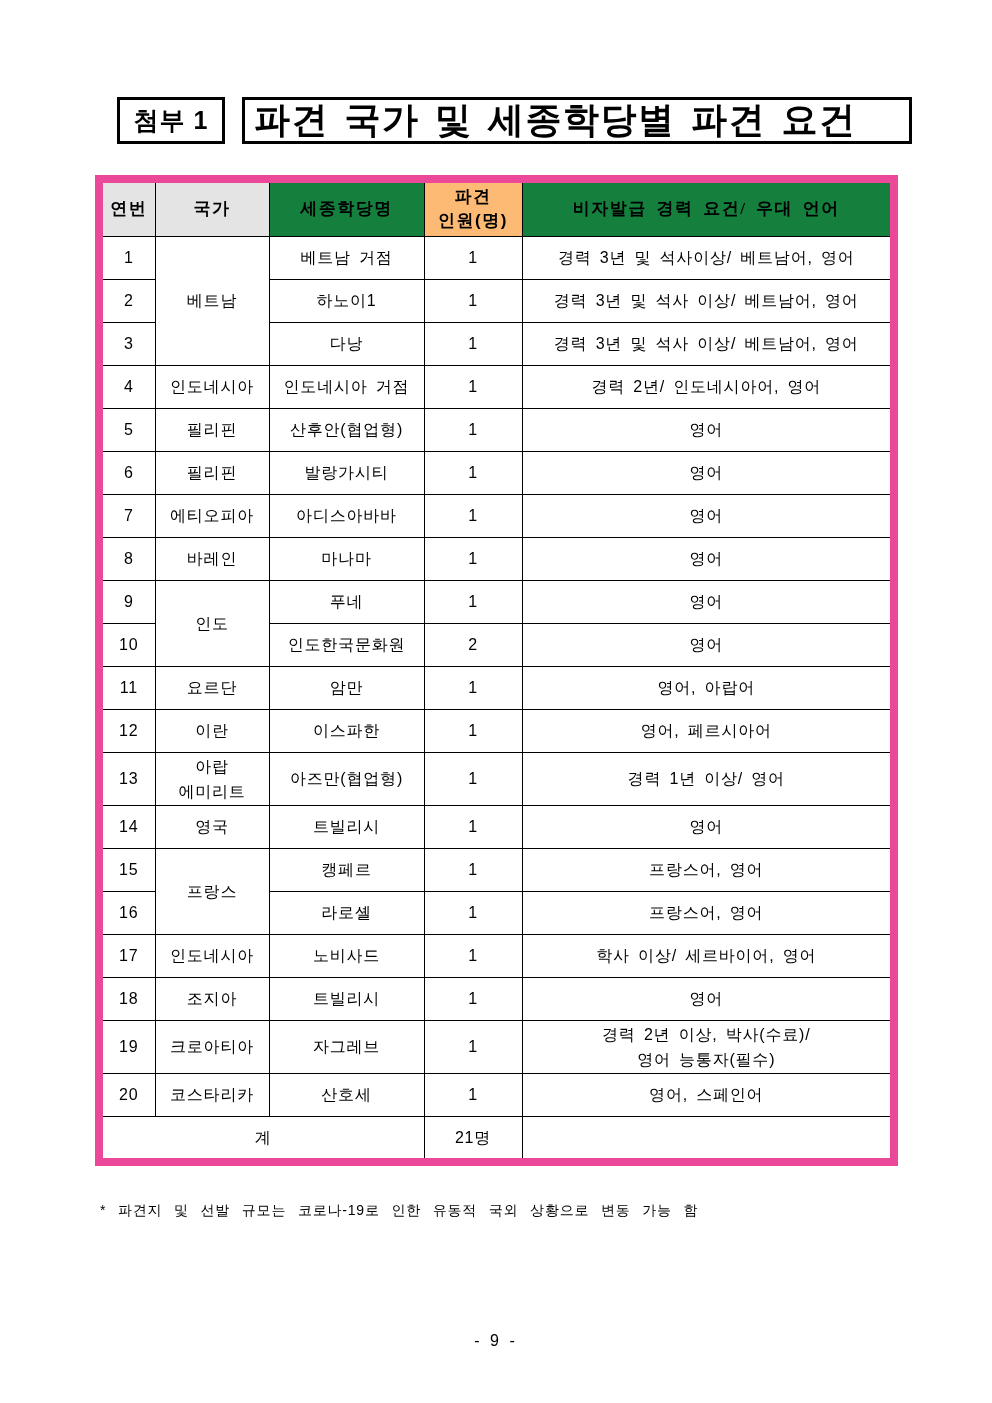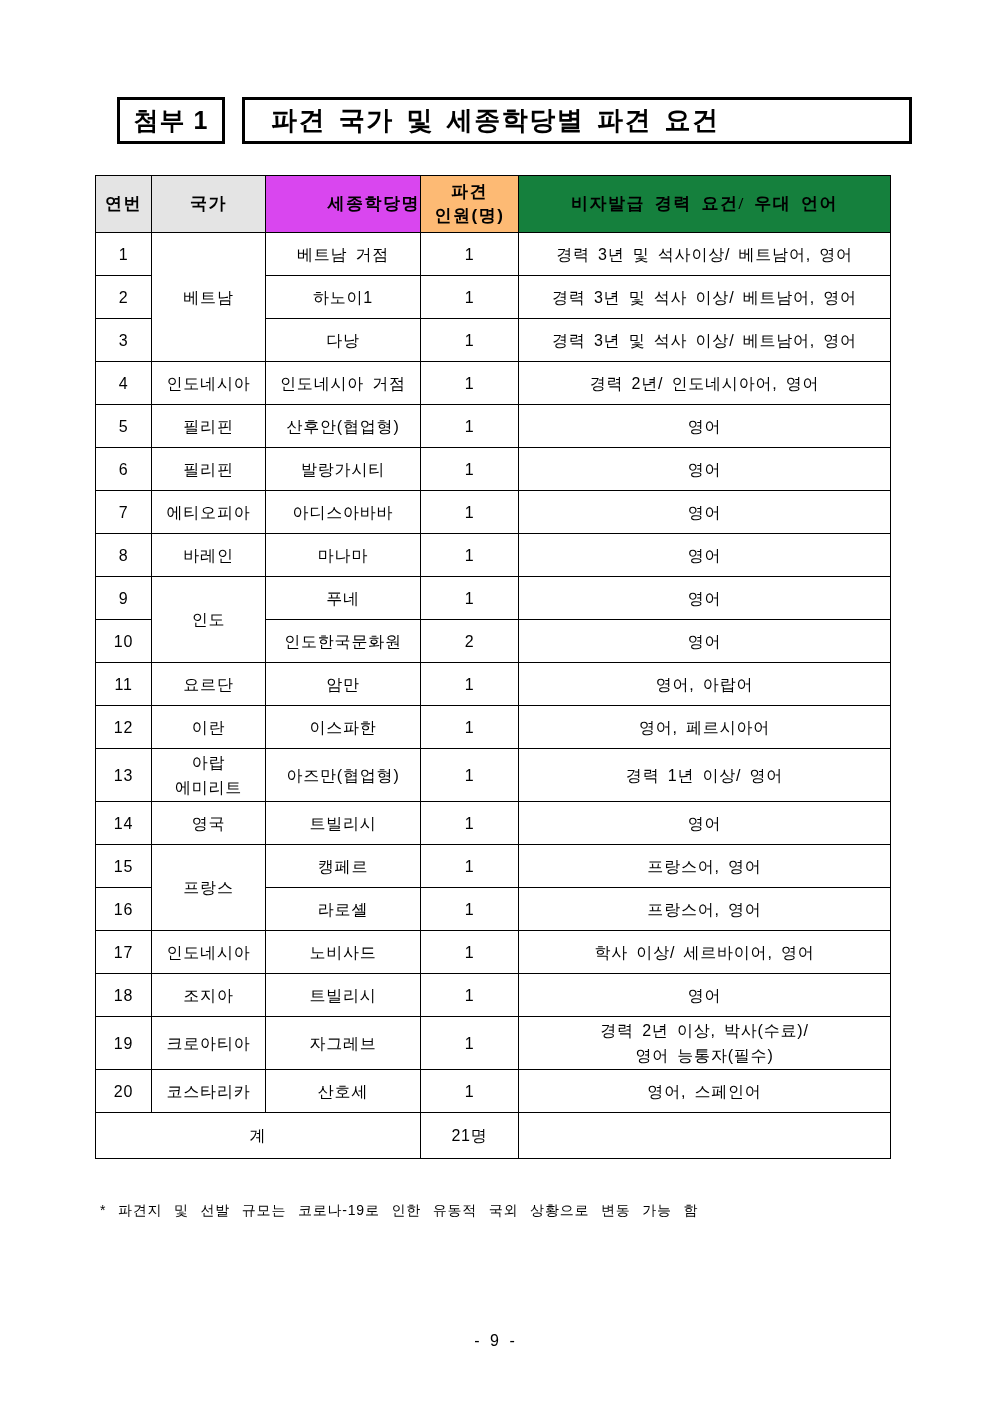--- a/index.html
+++ b/index.html
@@ -32,34 +32,34 @@
     justify-content: center;
     font-weight: bold;
     font-size: 25px;
     letter-spacing: 1px;
   }
   .title-box {
     border: 3px solid #000;
     flex: 1;
     display: flex;
     align-items: center;
-    padding-left: 26px;
+    padding-left: 9px;
     font-weight: bold;
-    font-size: 26px;
+    font-size: 36px;
     letter-spacing: 1.5px;
     word-spacing: 4px;
   }
   table.dispatch {
     position: absolute;
     left: 95px;
     top: 175px;
     width: 795px;
     border-collapse: collapse;
     table-layout: fixed;
-    border: 1px solid #ec4899;
+    border: 8px solid #ec4899;
   }
   table.dispatch th, table.dispatch td {
     border: 1px solid #000;
     text-align: center;
     vertical-align: middle;
     white-space: pre-line;
     overflow: hidden;
   }
   table.dispatch thead th {
     background: #e4e4e4;
@@ -115,21 +115,21 @@
       <col style="width:56px">
       <col style="width:114px">
       <col style="width:155px">
       <col style="width:98px">
       <col style="width:372px">
     </colgroup>
     <thead>
       <tr>
         <th style="background: rgb(228, 228, 228);">연번</th>
         <th style="background: rgb(228, 228, 228);">국가</th>
-        <th style="background: #d946ef; text-align: right;">세종학당명</th>
+        <th style="background: #15803d;">세종학당명</th>
         <th style="background: #fdba74;">파견
 인원(명)</th>
         <th style="background: #15803d; font-family: Liberation Serif, serif;">비자발급 경력 요건/ 우대 언어</th>
       </tr>
     </thead>
     <tbody id="table-body">
         <tr>
           <td>1</td>
           <td rowspan="3">베트남</td>
           <td>베트남 거점</td>

